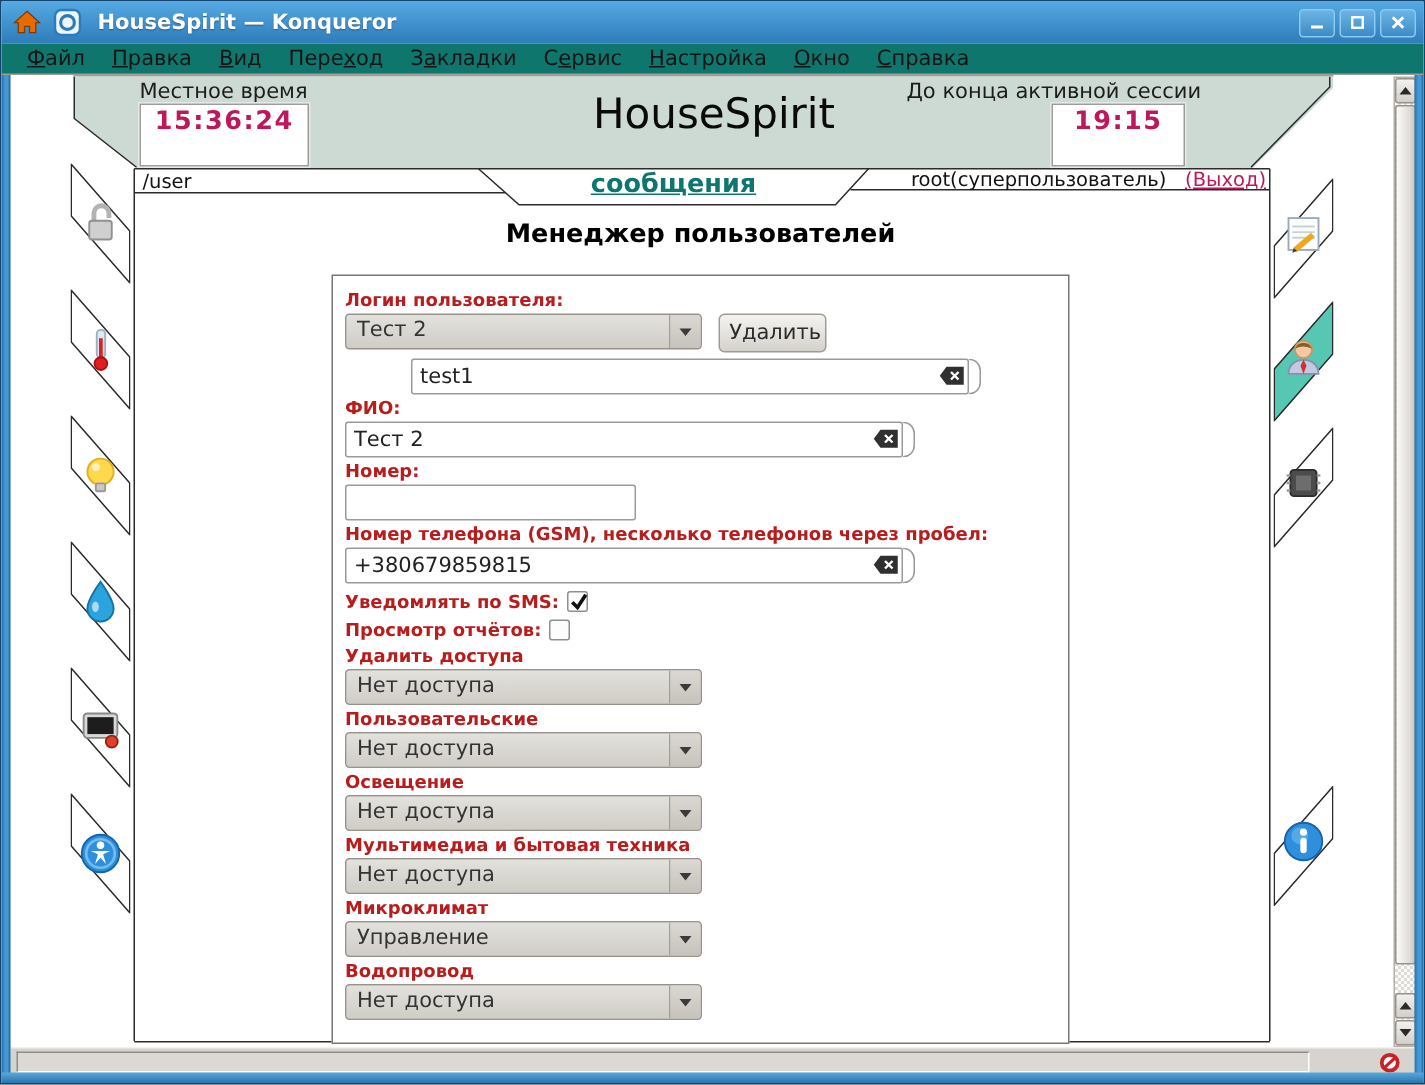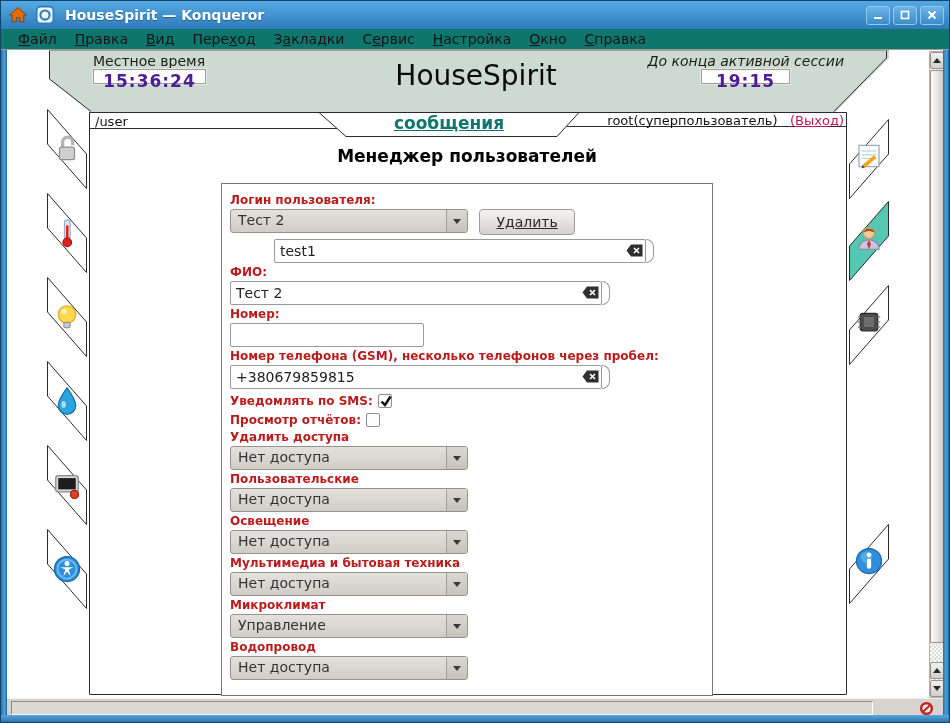--- a/index.html
+++ b/index.html
@@ -25,23 +25,23 @@
   
   .frame-left,.frame-right{position:absolute;top:49px;bottom:0;width:6px;
     background:linear-gradient(90deg,#2a6ea6,#4398d6 40%,#4398d6 70%,#1d5c90);z-index:6;}
   .frame-left{left:0;} .frame-right{right:0;}
   .frame-bottom{position:absolute;left:0;right:0;bottom:0;height:7px;
     background:linear-gradient(#5aa9de,#2a74ae);z-index:6;}
   
   .header-bg{position:absolute;left:48px;top:50px;width:840px;height:61px;background:#cdd9d3;
     clip-path:polygon(0 0,100% 0,100% 12%,93.6% 100%,5% 100%,0 46%);z-index:1;}
   .hdr-label{position:absolute;font-size:14px;color:#1c1c1c;z-index:3;}
-  .time-box{position:absolute;width:113px;height:15px;background:#fff;border:1px solid #9c9c9c;
+  .time-box{position:absolute;width:113px;height:42px;background:#fff;border:1px solid #9c9c9c;
     box-shadow:0 0 0 1px #e4e9e6;text-align:center;line-height:23px;
-    font-size:17px;font-weight:bold;color:#4c1d95;letter-spacing:1px;z-index:3;}
+    font-size:17px;font-weight:bold;color:#be185d;letter-spacing:1px;z-index:3;}
   .app-title{position:absolute;left:300px;top:58px;width:350px;text-align:center;
     font-size:28px;color:#0a0a0a;z-index:3;}
   
   #deco{position:absolute;left:0;top:0;z-index:2;pointer-events:none;}
   
   .tab-path{position:absolute;left:94px;top:113px;font-size:13px;color:#111;z-index:3;text-align:right;}
   .tab-messages{position:absolute;left:348px;top:112px;width:200px;text-align:center;
     font-size:17px;font-weight:bold;z-index:3;}
   .tab-messages a{color:#0f766e;text-decoration:underline;cursor:pointer;}
   .tab-root{position:absolute;left:560px;top:112px;width:283px;text-align:right;
@@ -59,21 +59,21 @@
   .f-label{font-size:12px;font-weight:bold;color:#b91c1c;margin:2px 0 2px;line-height:14px;}
   .combo{position:relative;display:inline-block;width:238px;height:24px;vertical-align:top;
     border:1px solid #97938b;border-radius:3px;background:linear-gradient(#e3e1dc,#d0cdc7);cursor:pointer;}
   .combo .ctext{position:absolute;left:7px;top:2px;font-size:14px;color:#333;}
   .combo .carrow{position:absolute;right:0;top:0;width:21px;height:100%;
     border-left:1px solid #a29e96;display:flex;align-items:center;justify-content:center;
     background:linear-gradient(#dbd8d3,#c6c3bd);border-radius:0 2px 2px 0;}
   .tri{width:0;height:0;border:4px solid transparent;border-top:5px solid #3a3a3a;margin-top:4px;}
   .btn{border:1px solid #a09c95;border-radius:4px;background:linear-gradient(#f4f3f1,#d5d2cd);
     font-size:14px;color:#2b2b2b;font-family:inherit;cursor:pointer;}
-  .btn-delete{width:96px;height:26px;margin-left:6px;text-decoration:underline;}
+  .btn-delete{width:72px;height:26px;margin-left:6px;}
   .input-wrap{position:relative;display:block;width:372px;margin:2px 0 2px;height:24px;}
   .input-wrap.short{width:194px;}
   .ti{width:100%;height:24px;border:1px solid #9a9a9a;border-radius:2px;
     font-size:14px;font-family:inherit;color:#222;padding:0 20px 0 5px;background:#fff;}
   .input-wrap.short .ti{padding-right:5px;}
   .clear-btn{position:absolute;right:3px;top:5px;width:17px;height:13px;cursor:pointer;}
   .input-cap{position:absolute;right:-8px;top:0;width:8px;height:24px;
     border:1px solid #999;border-left:none;border-radius:0 10px 10px 0;}
   .check-row{display:flex;align-items:center;margin:4px 0 3px;height:15px;}
   .checkbox{position:relative;width:14px;height:14px;border:1px solid #8f8f8f;border-radius:2px;
@@ -148,21 +148,21 @@
     </div>
 
   <div class="frame-left"></div>
   <div class="frame-right"></div>
   <div class="frame-bottom"></div>
 
   <div class="header-bg"></div>
   <div class="hdr-label" style="left:92px;top:52px;">Местное время</div>
   <div class="time-box" style="left:92px;top:68px;">15:36:24</div>
   <div class="app-title">HouseSpirit</div>
-  <div class="hdr-label" style="left:560px;top:52px;width:283px;text-align:right;font-style:italic;">До конца активной сессии</div>
+  <div class="hdr-label" style="left:560px;top:52px;width:283px;text-align:center;">До конца активной сессии</div>
   <div class="time-box" style="left:700px;top:68px;width:89px;">19:15</div>
 
   <svg id="deco" width="950" height="723">
     <g stroke="#2b2b2b" stroke-width="1" fill="none">
       <path d="M48.5 50 V78 L90 110.5"></path>
       <path d="M88.5 111.5 H845.5"></path>
       <path d="M833 110.5 L885.5 57 V50"></path>
       <path d="M88.5 111.5 V693"></path>
       <path d="M845.5 111.5 V693"></path>
       <path d="M89 127.5 H336"></path>

